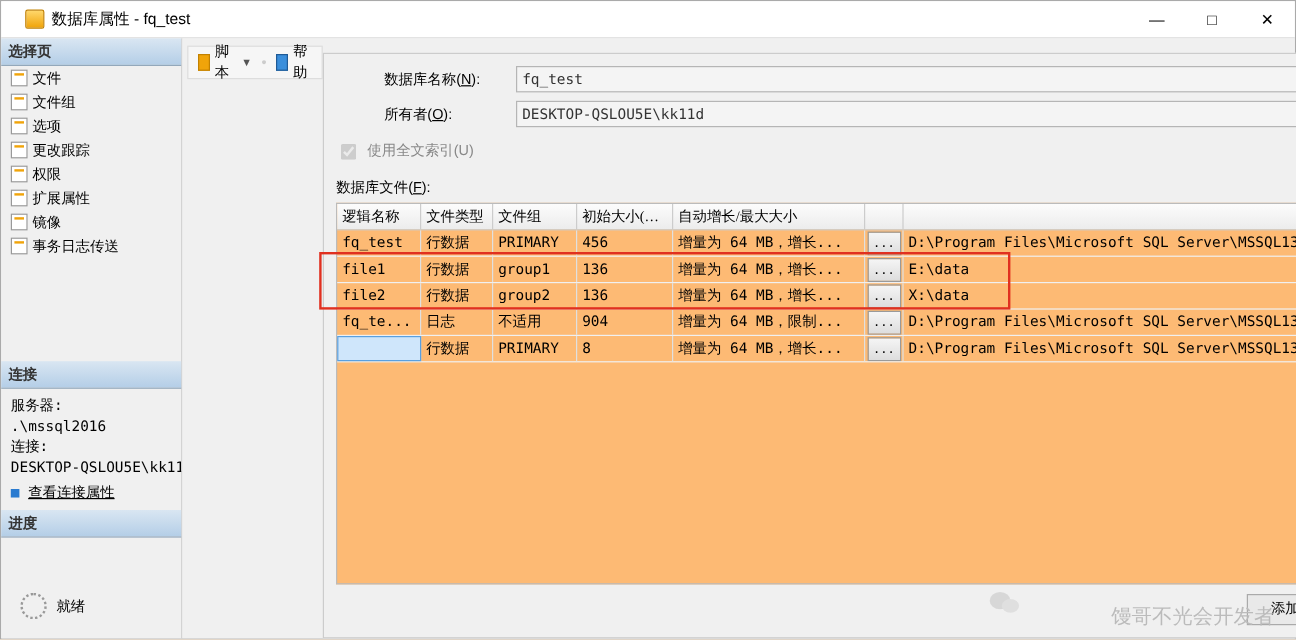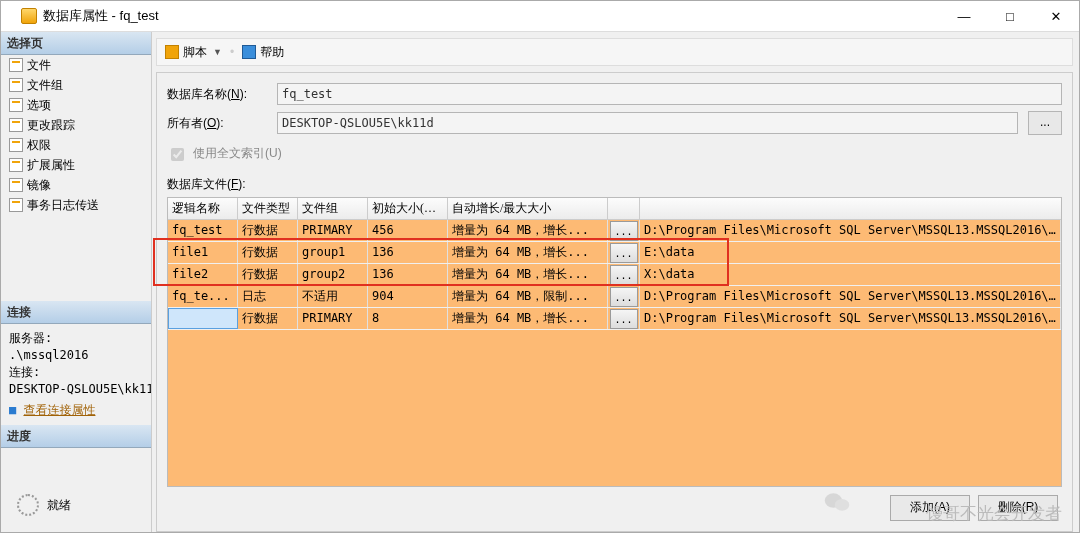--- a/index.html
+++ b/index.html
@@ -90,31 +90,31 @@
     box-sizing:border-box;
     position:relative;
   }
   .sidebar-item .pageicon::after{
     content:"";
     position:absolute;
     left:2px; top:2px; right:2px; height:2px;
     background:#f0a40a;
   }
   .conn-content { padding:6px 8px; font-size:12px; line-height:17px; font-family:"SimSun",monospace; white-space:nowrap; overflow:hidden; }
-  .conn-content a { color:#a16207; text-decoration:underline; cursor:pointer;text-align:right; }
+  .conn-content a { color:#000000; text-decoration:underline; cursor:pointer;text-align:right; }
   .progress-content { padding:16px; display:flex; align-items:center; gap:8px; font-family:"SimSun";margin-top:30px; }
   .spinner {
     width:18px; height:18px; border:2px dotted #999; border-radius:50%;
   }
   
   .rightpane {
     flex:1;
     background:#f0f0f0;
     display:flex;
-    flex-direction:column;
+    flex-direction:row;
     padding:6px 6px 0 4px;
     min-width:0;
   }
   .toolbar {
     height:26px;
     display:flex;
     align-items:center;
     gap:2px;
     padding:0 2px;
     background:#f6f6f6;
@@ -146,21 +146,21 @@
     flex-direction:column;
     min-height:0;
   }
   .formrow {
     display:flex;
     align-items:center;
     margin-bottom:6px;
     gap:10px;
     font-size:12px;
   }
-  .formrow .lbl { width:100px; }
+  .formrow .lbl { width:100px;margin-left:40px; }
   .formrow .lbl .accel { text-decoration:underline; }
   .roinput {
     flex:1;
     height:20px;
     line-height:20px;
     border:1px solid #b5b5b5;
     background:#f4f4f4;
     padding:0 4px;
     font-family:Consolas,monospace;
     font-size:12px;

